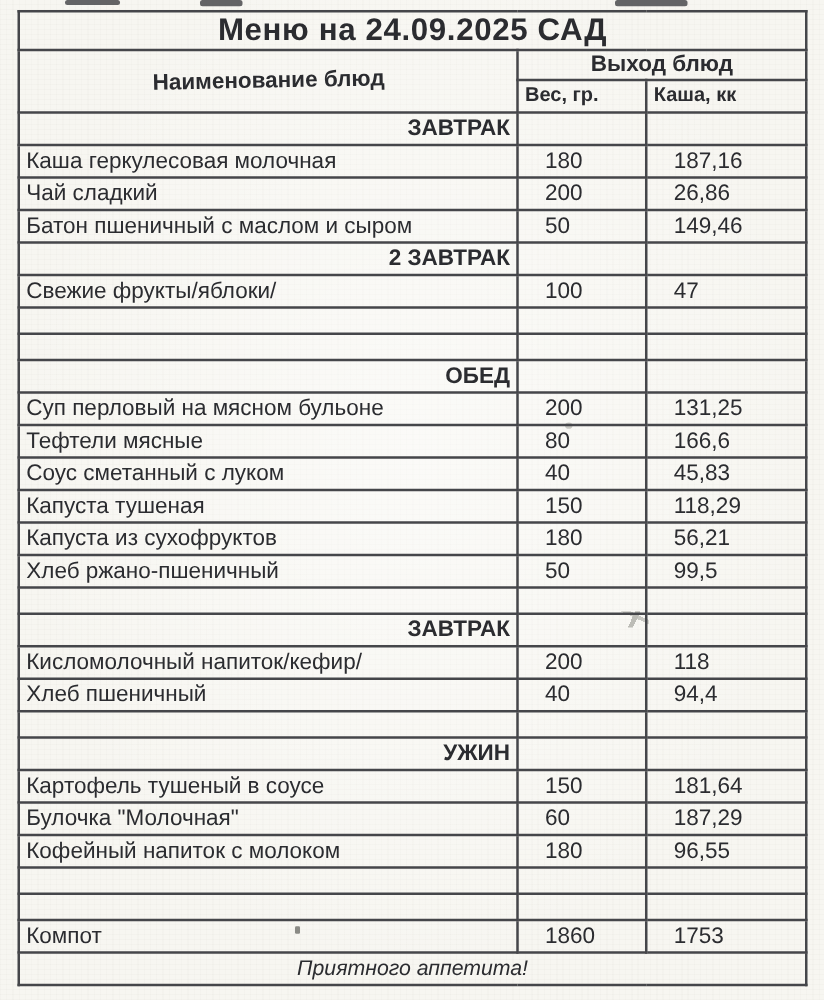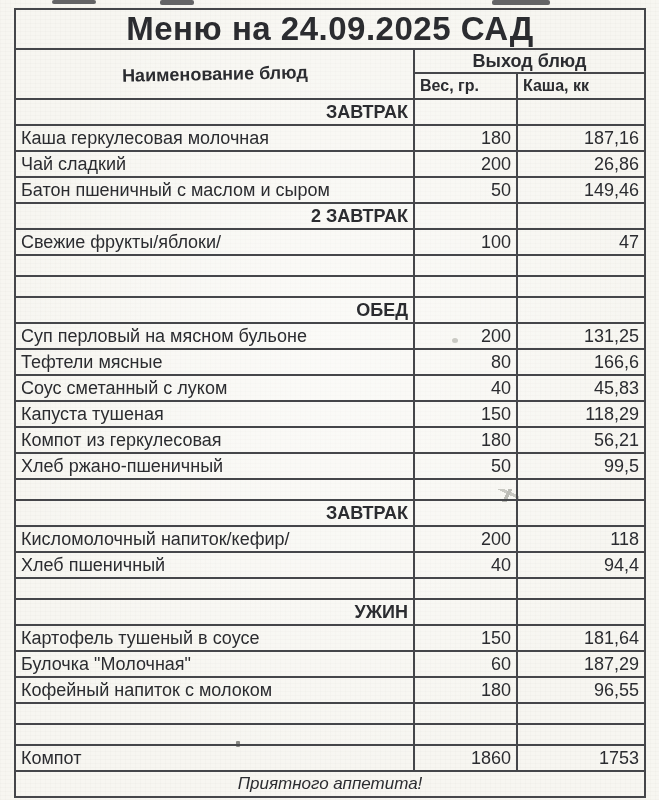--- a/index.html
+++ b/index.html
@@ -33,21 +33,21 @@
   td {
     border: 2px solid var(--border);
     padding: 0 5px;
     font-size: 18px;
     line-height: 1.15;
     overflow: hidden;
     white-space: nowrap;
   }
   tr.title-row td {
     height: 28px;
-    font-size: 33px;
+    font-size: 25px;
     font-weight: bold;
     text-align: center;
     letter-spacing: 0.5px;
     border-bottom-width: 2px;
   }
   tr.head1 td, tr.head2 td {
     font-weight: bold;
     text-align: center;
   }
   tr.head1 td { height: 22px; font-size: 18px; }
@@ -57,21 +57,21 @@
     display: inline-block;
     transform: rotate(-1.1deg);
     font-size: 18px;
   }
   tr.section td.name-cell {
     font-weight: bold;
     text-align: right;
   }
   tr.section td, tr.dish td, tr.total td { height: 24px; }
   tr.empty td { height: 19px; }
-  td.num-cell { text-align: right; padding-left: 21px; }
+  td.num-cell { text-align: left; padding-left: 21px; }
   tr.footer-row td {
     height: 24px;
     text-align: center;
     font-style: italic;
     font-size: 17px;
   }
   
   .artifact {
     position: absolute;
     pointer-events: none;
@@ -179,21 +179,21 @@
         <td class="name-cell">Соус сметанный с луком</td>
         <td class="num-cell">40</td>
         <td class="num-cell">45,83</td>
       </tr>
       <tr class="dish">
         <td class="name-cell">Капуста тушеная</td>
         <td class="num-cell">150</td>
         <td class="num-cell">118,29</td>
       </tr>
       <tr class="dish">
-        <td class="name-cell">Компот из геркулесовая</td>
+        <td class="name-cell">Капуста из сухофруктов</td>
         <td class="num-cell">180</td>
         <td class="num-cell">56,21</td>
       </tr>
       <tr class="dish">
         <td class="name-cell">Хлеб ржано-пшеничный</td>
         <td class="num-cell">50</td>
         <td class="num-cell">99,5</td>
       </tr>
       <tr class="empty">
         <td class="name-cell"></td>

